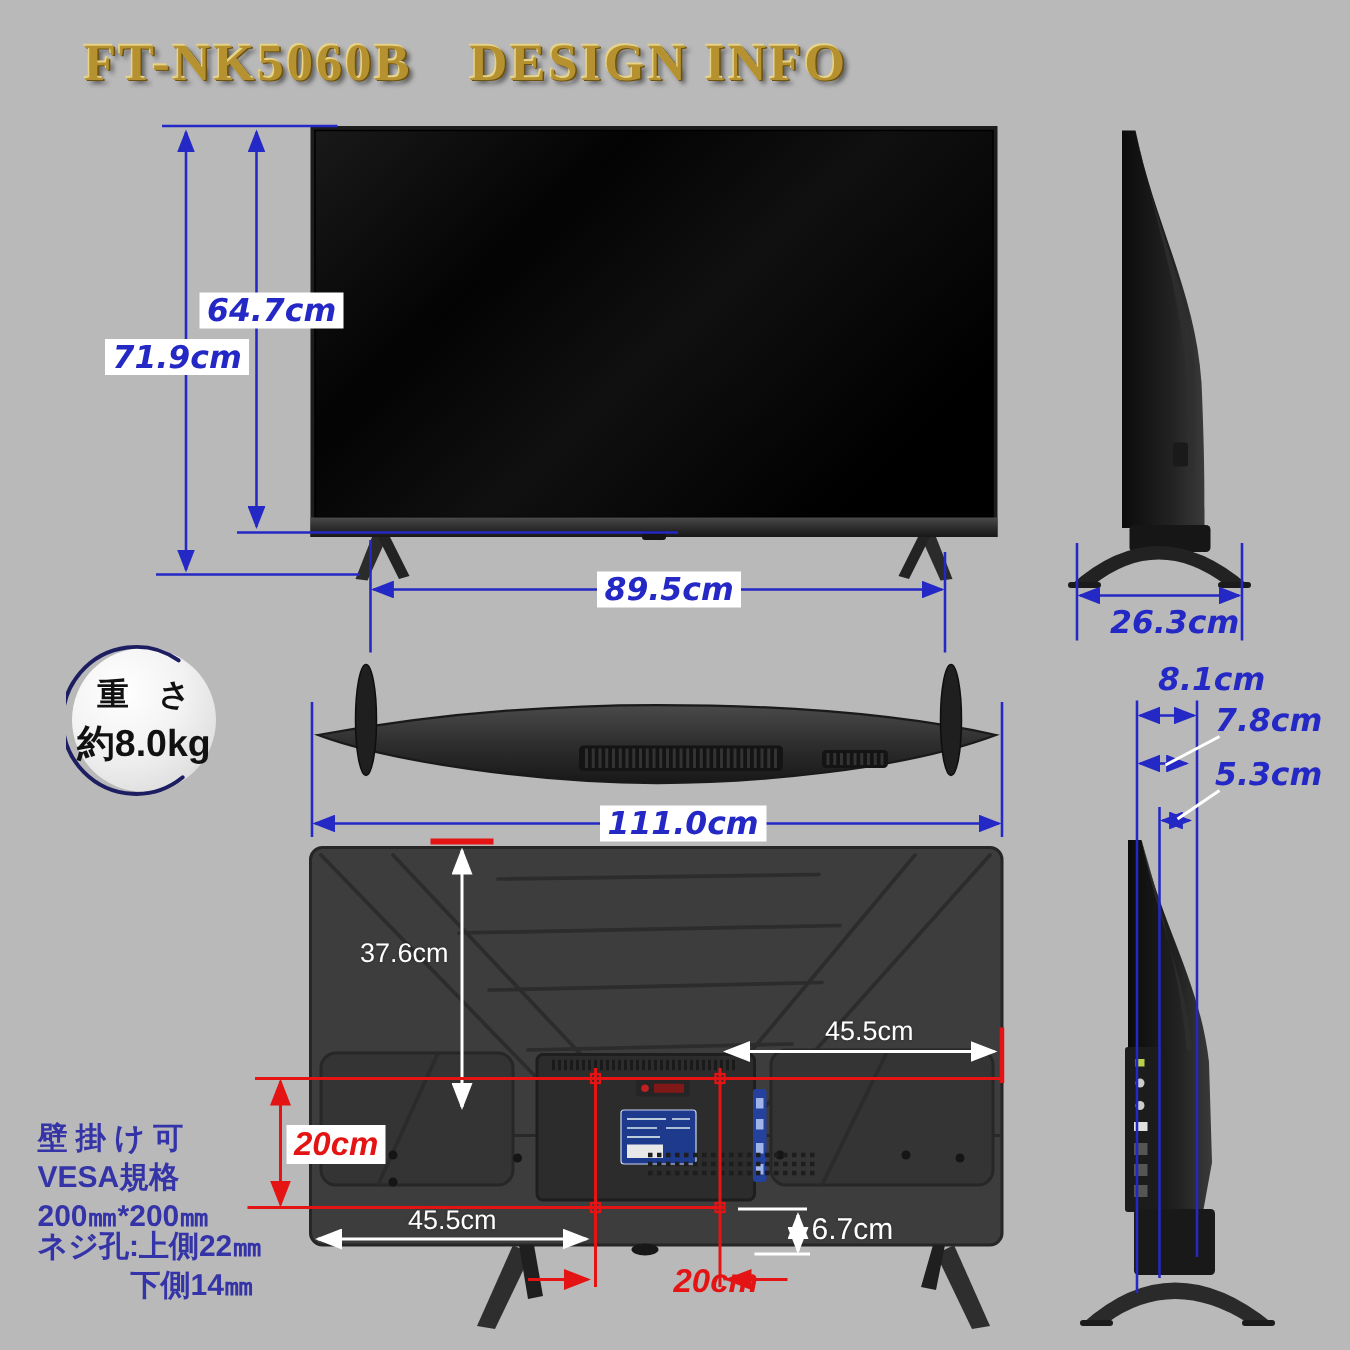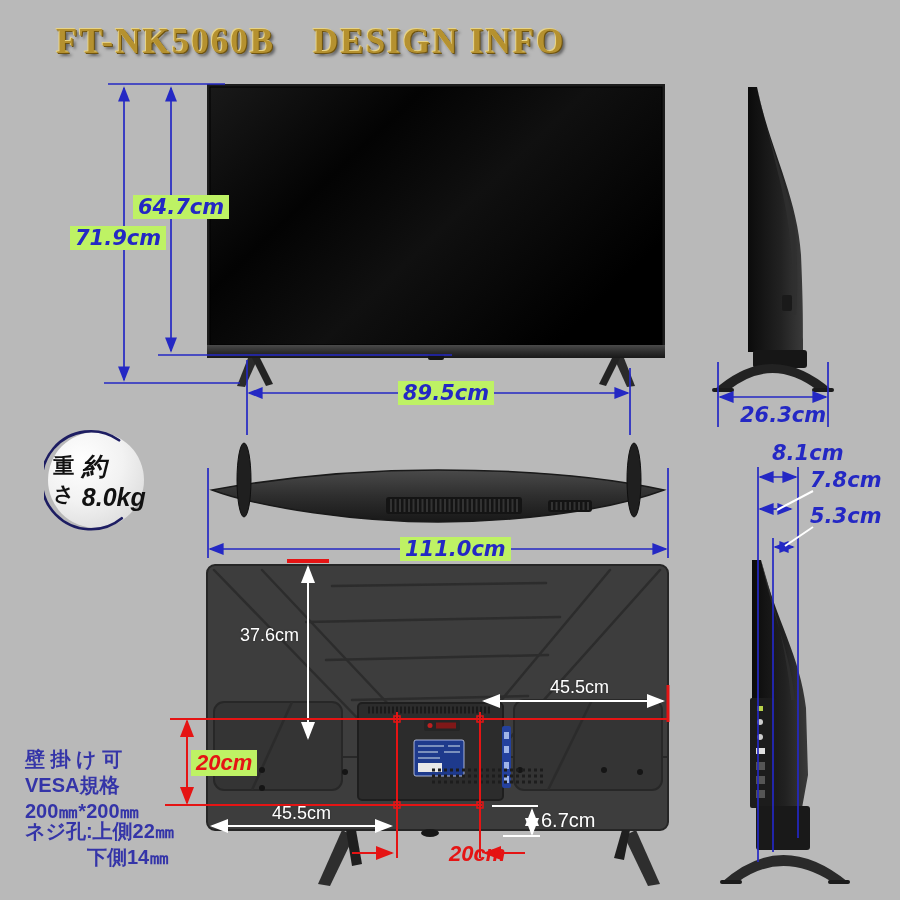--- a/index.html
+++ b/index.html
@@ -1,30 +1,30 @@
 <!DOCTYPE html>
 <html><head>
 <meta charset="utf-8">
 <style>
   html,body{margin:0;padding:0;}
   body{font-family:"Liberation Sans",sans-serif;}
   #stage{position:relative;width:900px;height:900px;background:#b9b9b9;overflow:hidden;padding-left:48px;}
   #art{position:absolute;left:0;top:0;}
   .lbl{position:absolute;white-space:nowrap;}
   .dim-blue{color:#2428c4;font-family:"DejaVu Sans",sans-serif;font-style:italic;font-weight:bold;font-size:21px;}
-  .masked{background:#bef264;padding:0 5px;}
+  .masked{background:#ffffff;padding:0 5px;}
   .dim-white{color:#ffffff;font-family:"Liberation Sans",sans-serif;font-size:18px;text-shadow:0 0 2px rgba(0,0,0,.35);}
   .dim-red{color:#e51414;font-family:"Liberation Sans",sans-serif;font-style:italic;font-size:22px;font-weight:600;margin-left:39px;}
   .title{position:absolute;left:56px;top:22px;font-family:"Liberation Serif",serif;font-weight:700;font-size:35px;letter-spacing:2px;color:#b5912f;text-shadow:-1px -1px 0 #e7d386,1px 1px 0 #6e5310,3px 3px 3px rgba(30,30,30,.55);}
   .title .gap{display:inline-block;width:38px;}
   .badge{position:absolute;left:48px;top:432px;width:96px;height:96px;border-radius:50%;
          background:radial-gradient(circle at 35% 30%, #ffffff 0%, #f2f2f2 45%, #d2d2d2 100%);
-         display:flex;align-items:center;justify-content:center;}
+         display:flex;flex-direction:column;align-items:center;justify-content:center;}
   .badge .l1{font-size:21px;font-weight:bold;color:#111;letter-spacing:7px;margin-left:7px;}
-  .badge .l2{font-size:25px;font-weight:bold;color:#111;margin-top:2px;font-style:italic;}
+  .badge .l2{font-size:25px;font-weight:bold;color:#111;margin-top:2px;}
   .badge svg{position:absolute;left:-4px;top:-4px;}
   .info-block{position:absolute;color:#3434a8;font-weight:600;line-height:26px;font-size:20px;}
   .info-block .ln{display:block;}
   .indent{padding-left:62px;}
 </style>
 </head>
 <body>
 
 <div id="stage">
 

